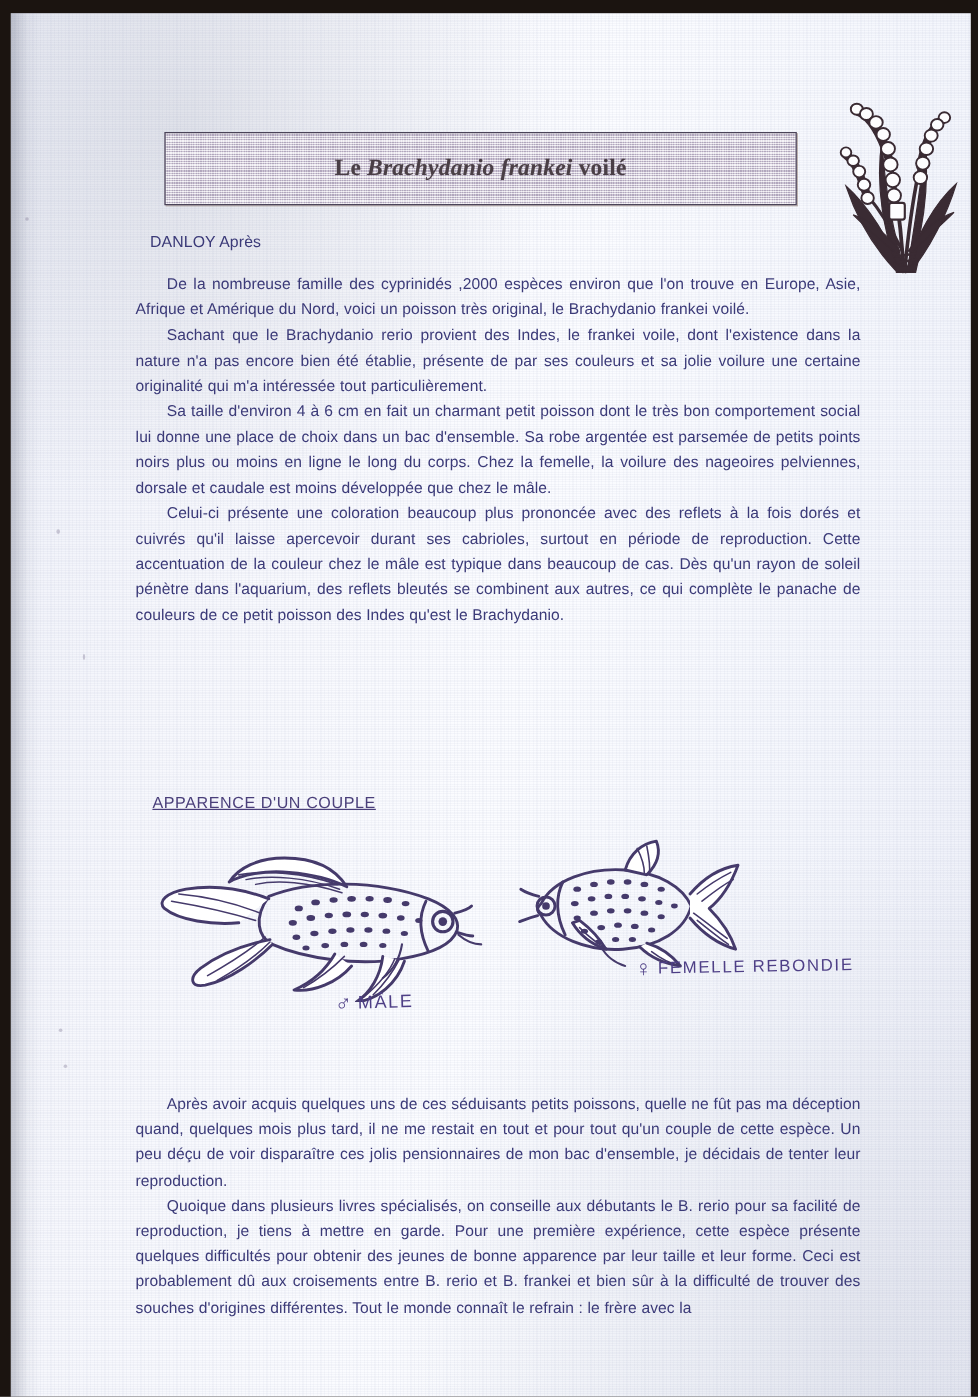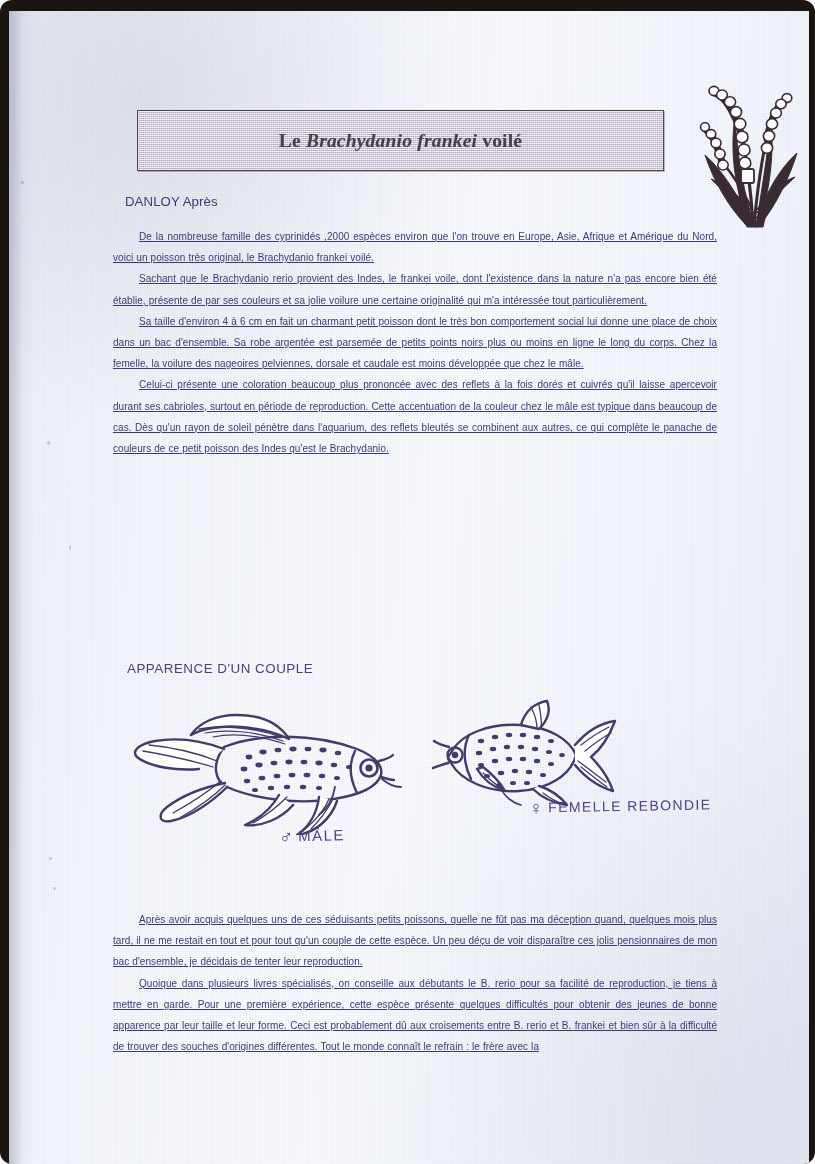--- a/index.html
+++ b/index.html
@@ -14,21 +14,20 @@
     font-family: "Liberation Sans", sans-serif;
   }
 
   
   #scan-root {
     position: relative;
     width: 815px;
     height: 1164px;
     background: #1b1410;
     overflow: hidden;
-    border-radius: 12px;
   }
 
   
   #paper {
     position: absolute;
     left: 9px;
     top: 11px;
     width: 800px;
     height: 1153px;
     background:
@@ -120,38 +119,38 @@
     position: absolute;
     left: 104px;
     top: 898px;
     width: 604px;
   }
   .para {
     margin: 0;
     text-align: justify;
     text-justify: inter-word;
     text-indent: 26px;
-    font-size: 10px;
+    font-size: 13px;
     line-height: 21.2px;
     color: #3b3a78;
     letter-spacing: 0.05px;
     word-spacing: 0.2px;
-    text-decoration: underline;
   }
   .para.last-cut {
     
   }
 
   #section-heading {
     position: absolute;
     left: 118px;
     top: 650px;
     font-size: 13.4px;
     color: #4a3f7a;
     letter-spacing: 0.5px;
+    text-decoration: underline;
   }
 
   
   #figure-couple {
     position: absolute;
     left: 120px;
     top: 684px;
     width: 640px;
     height: 175px;
   }

